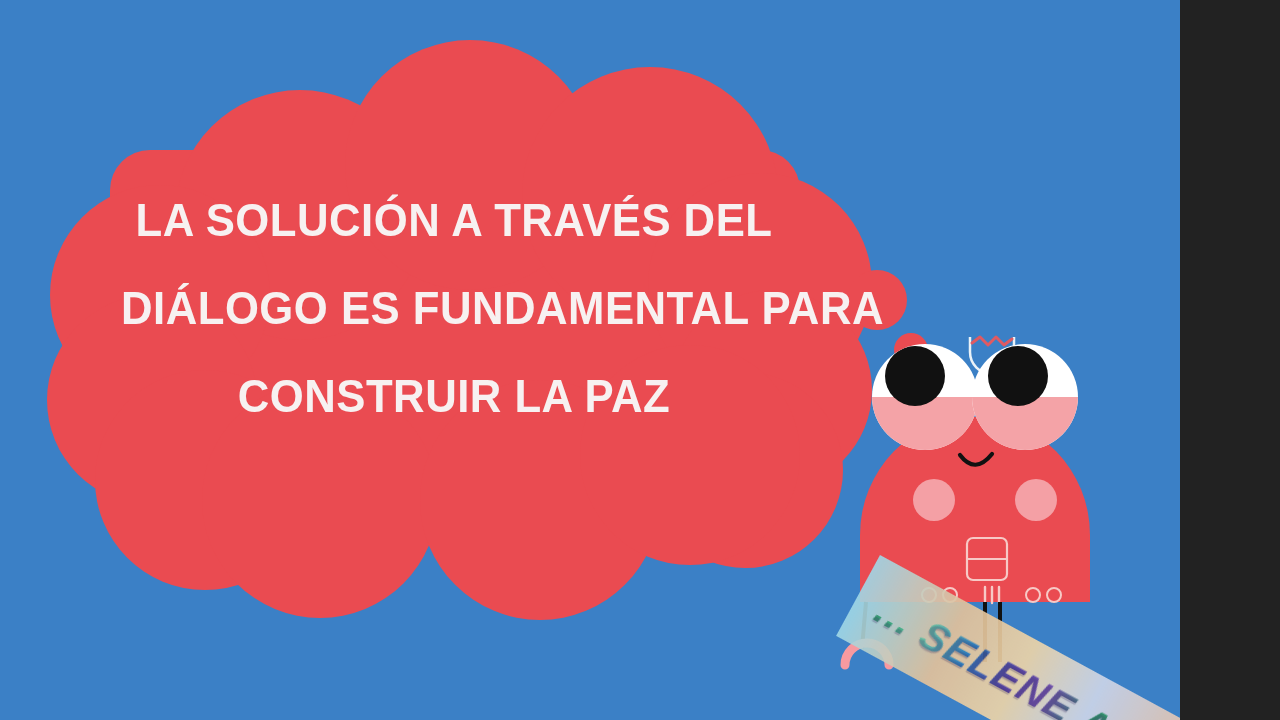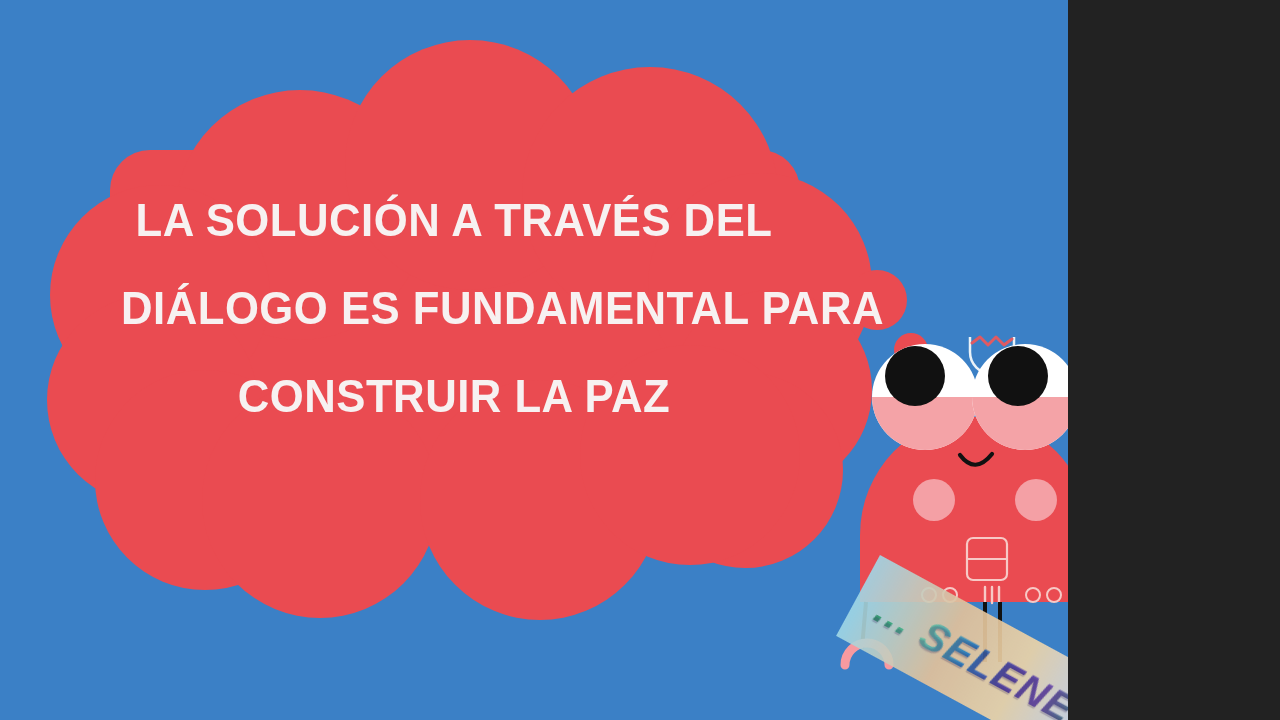--- a/index.html
+++ b/index.html
@@ -1,20 +1,20 @@
 <!DOCTYPE html>
 <html><head>
 <meta charset="utf-8">
 <title>Slide</title>
 <style>
   * { margin:0; padding:0; box-sizing:border-box; }
   html,body { background:#222; }
   #stage {
     position:relative;
-    width:1068px; height:720px;
+    width:1180px; height:720px;
     overflow:hidden;
     background:#3b80c6;
     font-family:"Liberation Sans", sans-serif;
   }
 
   
   #cloud-wrap { position:absolute; left:0; top:0; width:1280px; height:720px; }
   #cloud-wrap svg { display:block; }
 
   

